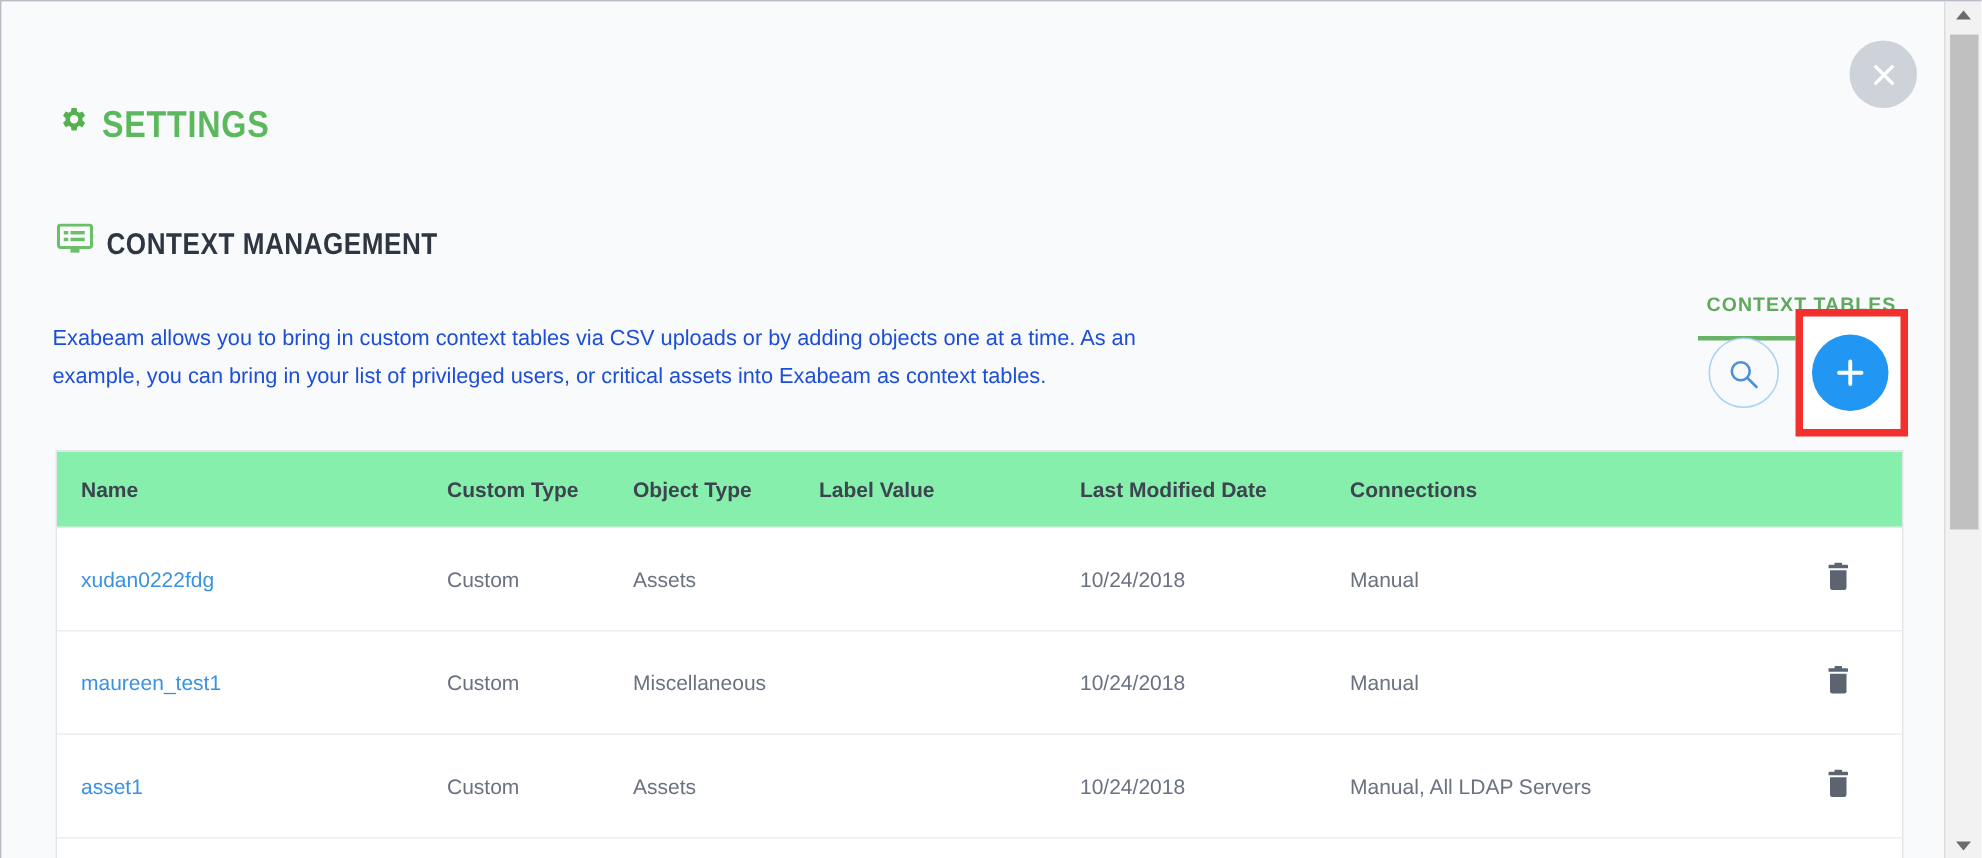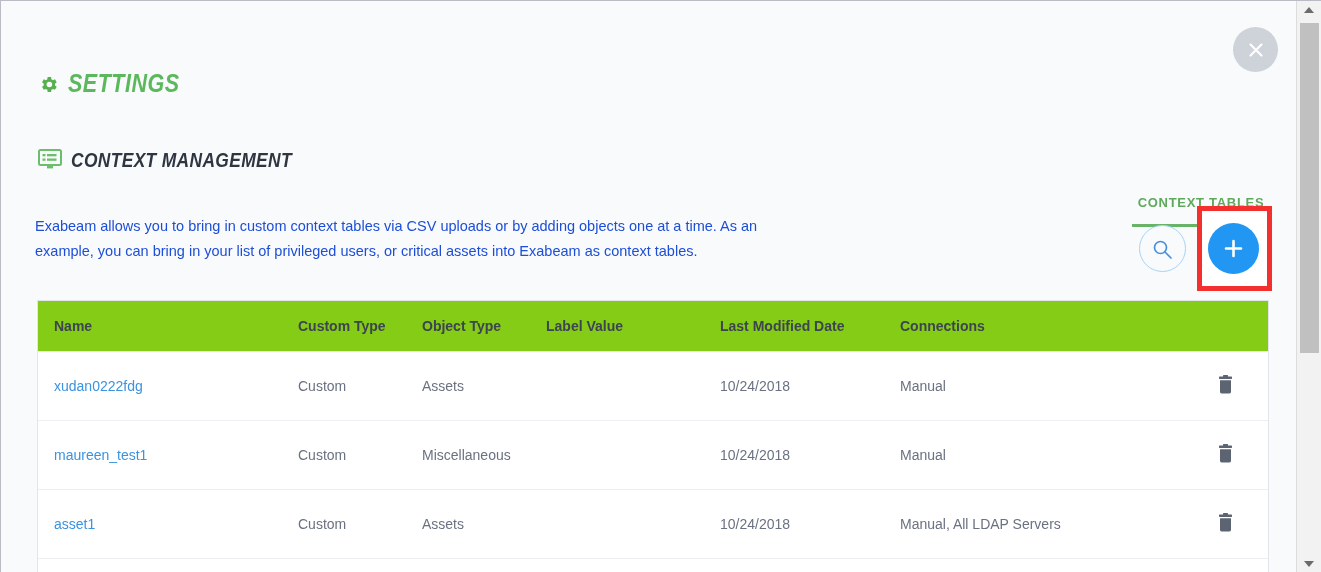--- a/index.html
+++ b/index.html
@@ -37,43 +37,41 @@
     background: #ced2d9;
     cursor: pointer;
   }
   #close-btn svg { display: block; margin: 12.5px auto; }
 
   
   #settings-title {
     position: absolute;
     left: 37px; top: 68px;
     display: flex;
-    align-items: flex-end;
+    align-items: flex-start;
     gap: 9px;
-    font-style: italic;
   }
   #settings-title .glyph { color: #56b04e; font-size: 21px; line-height: 1; }
   #settings-title .txt {
     color: #5cb85c;
     font-size: 25px;
     font-weight: bold;
     letter-spacing: 0.6px;
     font-family: "Liberation Sans Narrow", "Liberation Sans", sans-serif;
     transform: scaleX(0.86);
     transform-origin: left center;
   }
 
   
   #cm-title {
     position: absolute;
     left: 37px; top: 148px;
     display: flex;
-    align-items: flex-start;
+    align-items: flex-end;
     gap: 9px;
-    font-style: italic;
   }
   #cm-title .scr-icon { flex: none; }
   #cm-title .txt {
     color: #2e3642;
     font-size: 20px;
     font-weight: bold;
     letter-spacing: 0.4px;
     font-family: "Liberation Sans Narrow", "Liberation Sans", sans-serif;
     transform: scaleX(0.87);
     transform-origin: left center;
@@ -140,21 +138,21 @@
   
   #table-card {
     position: absolute;
     left: 36px; top: 299px;
     width: 1232px;
     border: 1px solid #e2e5ea;
     background: #ffffff;
     overflow: hidden;
   }
   table { width: 100%; border-collapse: collapse; table-layout: fixed; }
-  thead tr { background: #84cc16; }
+  thead tr { background: #86efac; }
   thead th {
     text-align: left;
     font-size: 14px;
     font-weight: bold;
     color: #3d4450;
     padding: 17px 0 17px 0;
     border-bottom: 1px solid #e8eaee;
   }
   tbody td {
     font-size: 14px;

